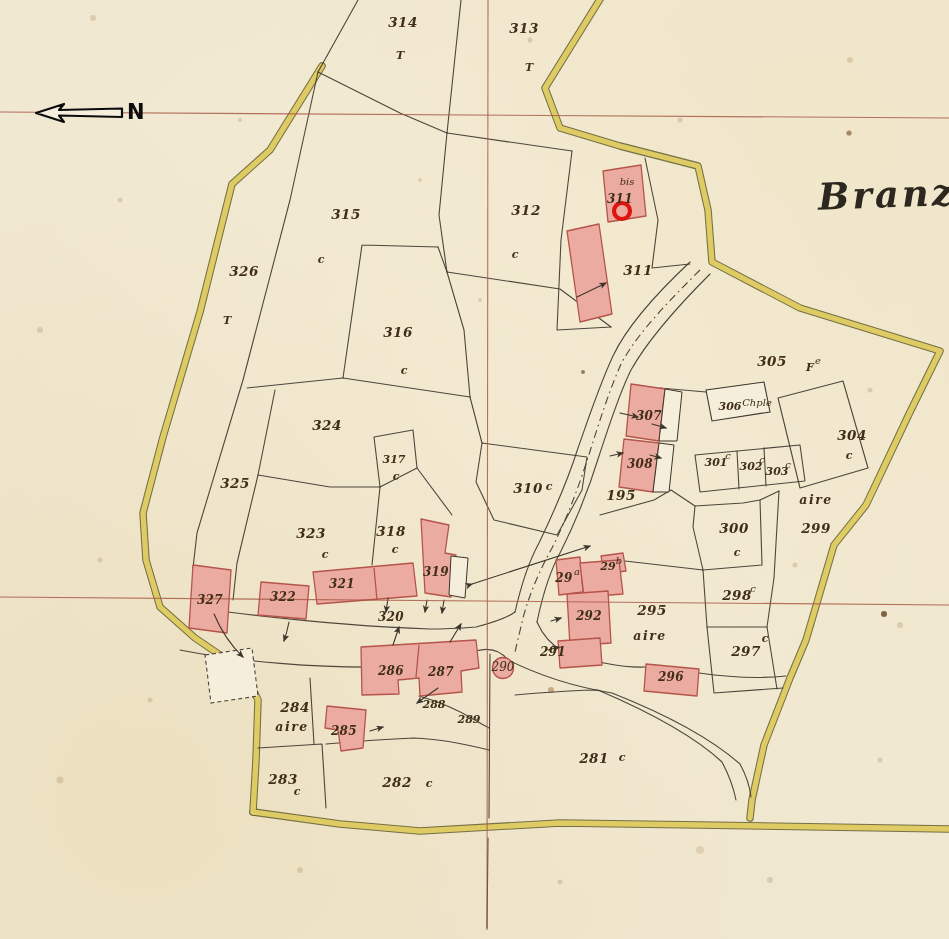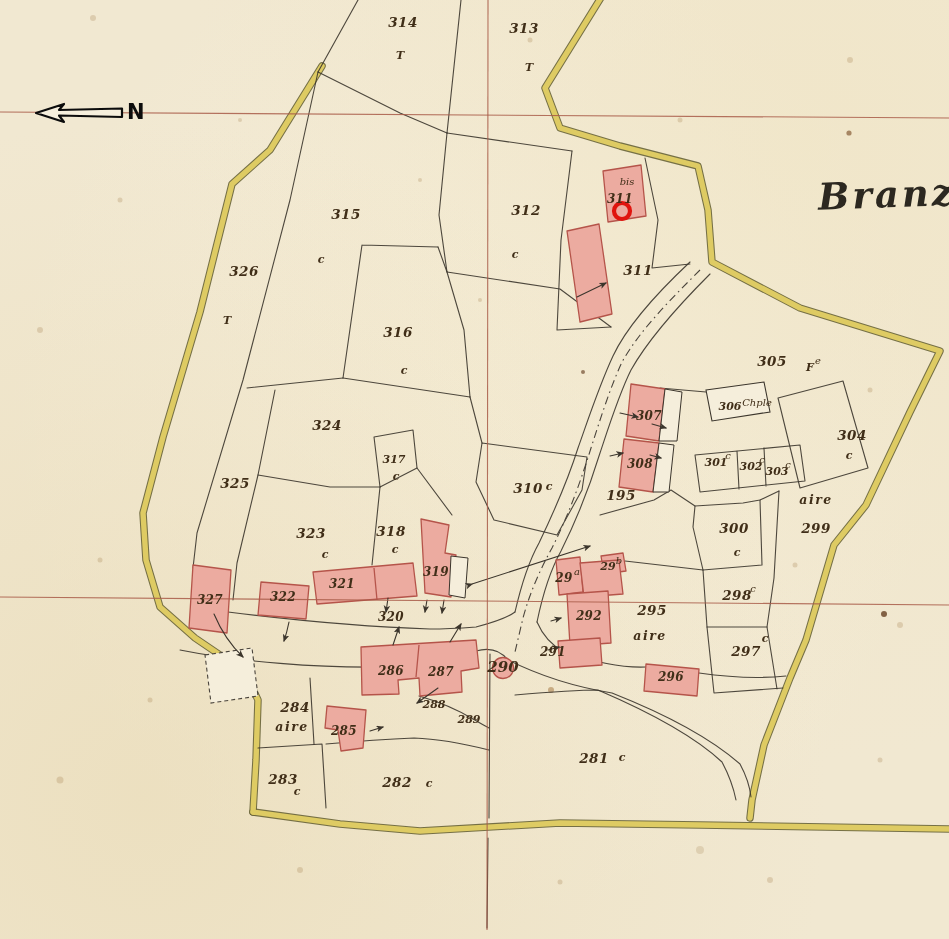--- a/index.html
+++ b/index.html
@@ -12,21 +12,21 @@
       #f1e8d1;
     font-family:"DejaVu Serif", serif;
   }
   .stage svg{position:absolute;left:0;top:0;}
   .label-layer{position:absolute;left:0;top:0;width:100%;height:100%;pointer-events:none;}
   .lbl{position:absolute;transform:translate(-50%,-50%);font-family:"DejaVu Serif",serif;
        font-style:italic;color:#402e18;white-space:nowrap;line-height:1;}
   .num   {font-size:13.5px;font-weight:700;letter-spacing:.5px;}
   .onb   {font-size:12px;font-weight:700;letter-spacing:.4px;}
   .small {font-size:11px;font-weight:700;}
-  .xs    {font-size:15px;font-weight:700;}
+  .xs    {font-size:12px;font-weight:400;}
   .sym   {font-size:11px;font-weight:600;}
   .tiny  {font-size:10px;font-weight:400;}
   .aire  {font-size:12.5px;font-weight:600;letter-spacing:1.5px;}
   .map-title{position:absolute;left:818px;top:196px;transform:translateY(-55%) rotate(-2deg);
        font-family:"DejaVu Serif",serif;font-style:italic;font-weight:700;
        font-size:37px;letter-spacing:3px;color:#2c2820;white-space:nowrap;}
   .north-label{position:absolute;left:127px;top:100px;
        font-family:"DejaVu Sans",sans-serif;font-weight:700;font-size:21px;color:#0d0d0d;}
 </style>
 </head>

